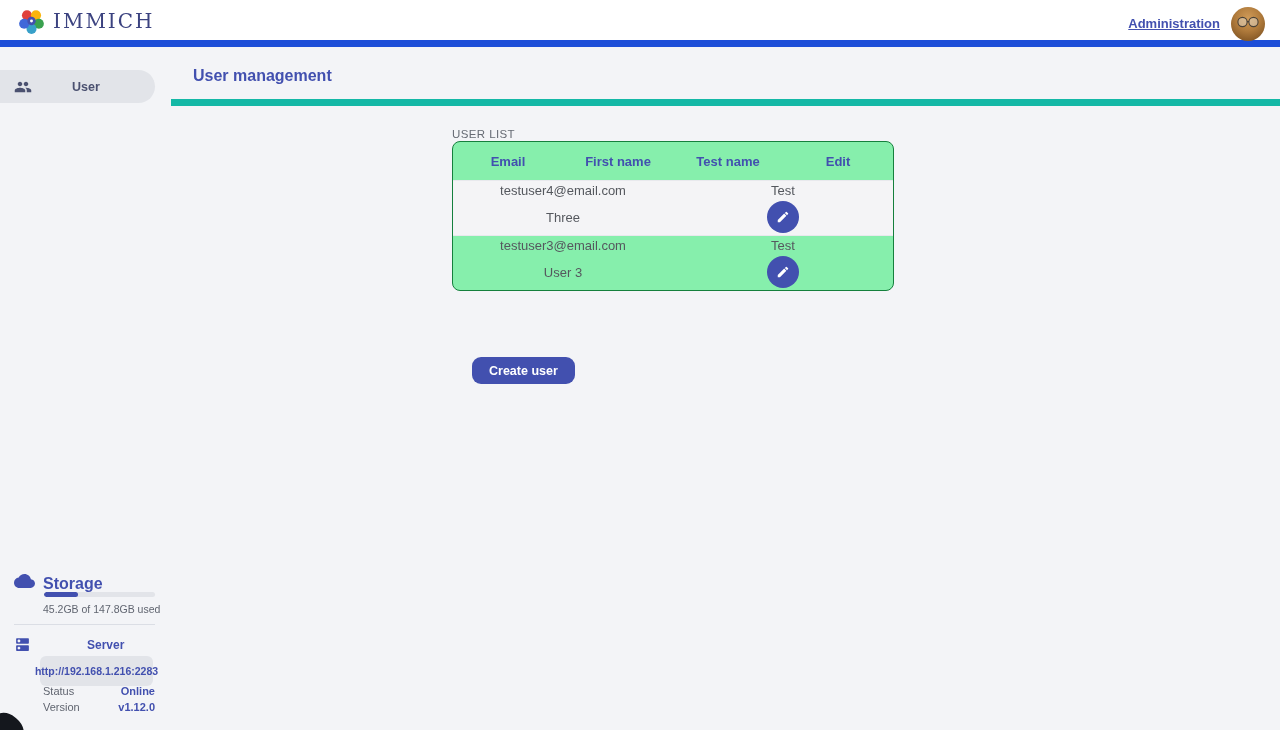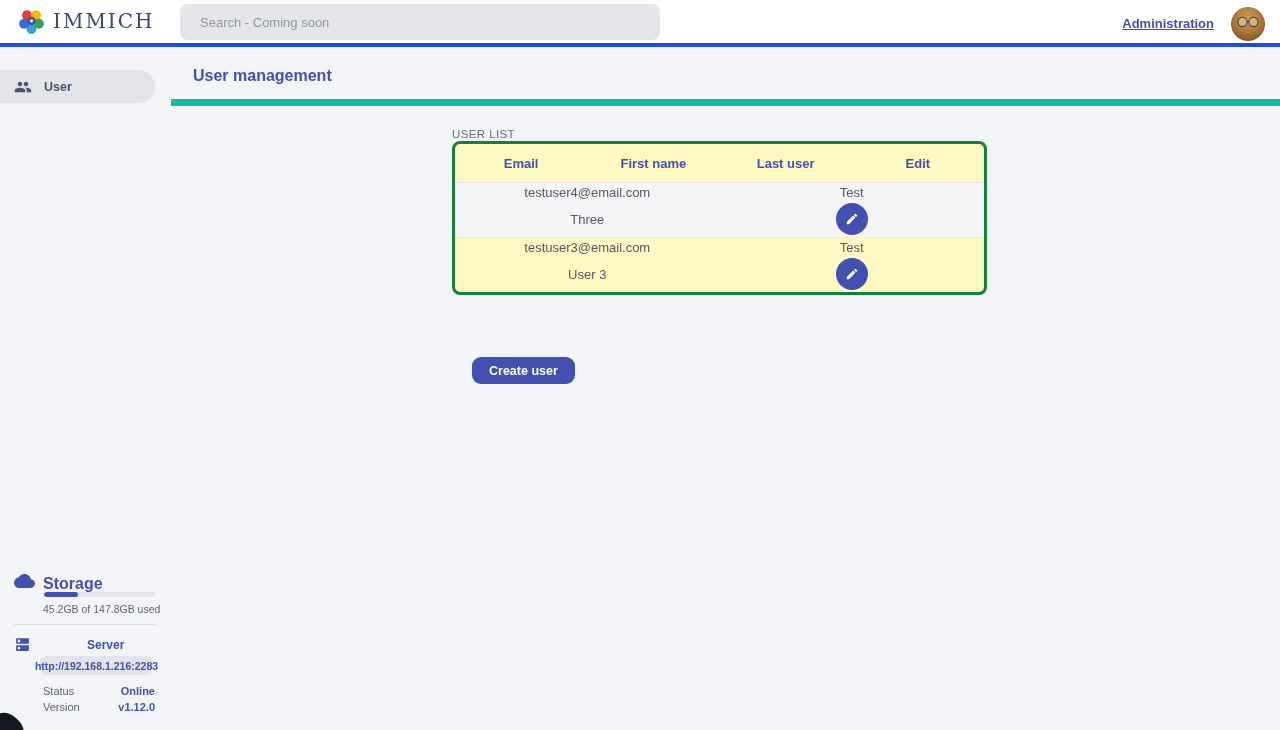--- a/index.html
+++ b/index.html
@@ -7,66 +7,66 @@
   body {
     width: 1280px; height: 730px;
     position: relative; overflow: hidden;
     background: #f3f4f7;
     font-family: "Liberation Sans", sans-serif;
   }
 
   
   .topbar {
     position: absolute; top: 0; left: 0; width: 1280px; height: 47px;
-    background: #ffffff; border-bottom: 4px solid #1d4ed8; z-index: 5;
+    background: #ffffff; border-bottom: 7px solid #1d4ed8; z-index: 5;
   }
   .logo { position: absolute; left: 18px; top: 8px; display: flex; align-items: center; gap: 8px; }
   .logo-text {
     font-family: "DejaVu Serif", serif; font-size: 20px; letter-spacing: 2px;
     color: #3c4380; line-height: 27px;
   }
   .search-input {
     position: absolute; left: 180px; top: 4px; width: 480px; height: 36px;
     background: #e4e6e9; border: none; border-radius: 8px;
     padding: 0 20px; font-size: 13px; color: #555a63; outline: none;
     font-family: "Liberation Sans", sans-serif;
   }
   .search-input::placeholder { color: #92969e; }
   .topbar-right {
     position: absolute; right: 15px; top: 0; height: 47px;
-    display: flex; align-items: center; gap: 17px;
+    display: flex; align-items: center; gap: 11px;
   }
   .admin-link { font-size: 13px; font-weight: 700; color: #4250af; text-decoration: underline; cursor: pointer; }
   .avatar {
     width: 34px; height: 34px; border-radius: 50%; cursor: pointer; position: relative; overflow: hidden;
     background: radial-gradient(circle at 50% 32%, #cf9a58 0%, #b07b3c 45%, #8a5c28 78%, #6e4719 100%);
   }
   .avatar svg { position: absolute; left: 0; top: 0; }
 
   
   .sidebar-item {
     position: absolute; left: 0; top: 70px; width: 155px; height: 33px;
     background: #e2e4e9; border-radius: 0 17px 17px 0;
     display: flex; align-items: center; gap: 12px; padding-left: 14px; cursor: pointer;
   }
-  .sidebar-item-label { font-size: 12.5px; font-weight: 600; color: #4b5170; }
+  .sidebar-item-label { font-size: 12.5px; font-weight: 600; color: #4b5170; margin-left: 28px; }
 
   .storage-icon { position: absolute; left: 14px; top: 572px; }
   .storage-title { position: absolute; left: 43px; top: 575px; font-size: 16px; font-weight: 700; color: #4250af; }
   .progress-track {
     position: absolute; left: 44px; top: 592px; width: 111px; height: 5px;
     background: #e2e4e9; border-radius: 3px; overflow: hidden;
   }
   .progress-fill { height: 100%; width: 0; background: #4250af; border-radius: 3px; }
   .usage-text { position: absolute; left: 43px; top: 603px; font-size: 10.5px; color: #606570; }
   .sidebar-divider { position: absolute; left: 14px; top: 624px; width: 141px; height: 1px; background: #dbdee5; }
   .server-icon { position: absolute; left: 14px; top: 636px; }
   .server-title { position: absolute; left: 43px; top: 638px; font-size: 12px; font-weight: 700; color: #4250af; margin-left: 44px; }
   .server-url {
-    position: absolute; left: 40px; top: 656px; width: 113px; height: 19px;
+    position: absolute; left: 40px; top: 656px; width: 113px; height: 30px;
     background: #e2e4e9; border-radius: 6px;
     display: flex; align-items: center; justify-content: center;
     font-size: 10.5px; font-weight: 700; color: #4250af;
   }
   .kv-row {
     position: absolute; left: 43px; width: 112px;
     display: flex; justify-content: space-between; font-size: 11px;
   }
   .kv-row.status { top: 685px; }
   .kv-row.version { top: 701px; }
@@ -78,22 +78,22 @@
     position: absolute; left: 171px; top: 47px; width: 1109px; height: 59px;
     border-bottom: 7px solid #14b8a6;
   }
   .page-title { position: absolute; left: 22px; top: 20px; font-size: 16px; font-weight: 700; color: #4250af; }
 
   .user-list-label {
     position: absolute; left: 452px; top: 128px;
     font-size: 11.5px; letter-spacing: 0.4px; color: #666b74;
   }
   .user-table {
-    position: absolute; left: 452px; top: 141px; width: 535px;
-    background: #fef9c3; border: 3px solid #15803d; border-radius: 8px; overflow: hidden;
+    position: absolute; left: 452px; top: 141px; width: 442px;
+    background: #86efac; border: 1px solid #15803d; border-radius: 8px; overflow: hidden;
   }
   .thead { display: grid; grid-template-columns: repeat(4, 1fr); height: 38px; align-items: center; }
   .th { text-align: center; font-size: 13px; font-weight: 600; color: #4250af; }
   .trow {
     display: grid; grid-template-columns: repeat(2, 1fr); height: 55px;
     align-items: center; border-top: 1px solid #e8e9ed;
   }
   .trow.stripe { background: #f4f4f6; }
   .tcell {
     font-size: 13px; color: #55585e;
@@ -126,21 +126,20 @@
       <circle cx="32" cy="13" r="9" fill="#fbb40c"></circle>
       <circle cx="37" cy="28" r="9" fill="#3aa14f"></circle>
       <circle cx="24" cy="37" r="9" fill="#38a0c9"></circle>
       <circle cx="11" cy="28" r="9" fill="#3f68d9"></circle>
       <circle cx="24" cy="23" r="7.5" fill="#4250af"></circle>
       <circle cx="24" cy="23" r="2.6" fill="#ffffff"></circle>
     </svg>
     <span class="logo-text">IMMICH</span>
   </div>
 
-  <input class="search-input" type="text" placeholder="Search - Coming soon" style="">
 
   <div class="topbar-right">
     <a class="admin-link">Administration</a>
     <div class="avatar">
       <svg width="34" height="34" viewBox="0 0 34 34">
         <circle cx="11.5" cy="15" r="4.6" fill="rgba(235,233,225,0.45)" stroke="#4a4238" stroke-width="1.1"></circle>
         <circle cx="22.5" cy="15" r="4.6" fill="rgba(235,233,225,0.45)" stroke="#4a4238" stroke-width="1.1"></circle>
         <line x1="16" y1="14.6" x2="18" y2="14.6" stroke="#4a4238" stroke-width="1.1"></line>
       </svg>
     </div>
@@ -185,21 +184,21 @@
   <div class="main-titlebar">
     <h1 class="page-title" style="margin:0;">User management</h1>
   </div>
 
   <div class="user-list-label">USER LIST</div>
 
   <div class="user-table">
     <div class="thead">
       <div class="th">Email</div>
       <div class="th">First name</div>
-      <div class="th">Last user</div>
+      <div class="th">Test name</div>
       <div class="th">Edit</div>
     </div>
     <div id="table-body">
         <div class="trow stripe">
           <div class="tcell">testuser4@email.com</div>
           <div class="tcell">Test</div>
           <div class="tcell">Three</div>
           <div class="tcell">
             <button class="edit-btn">
               <svg width="14" height="14" viewBox="0 0 24 24" fill="#ffffff">

